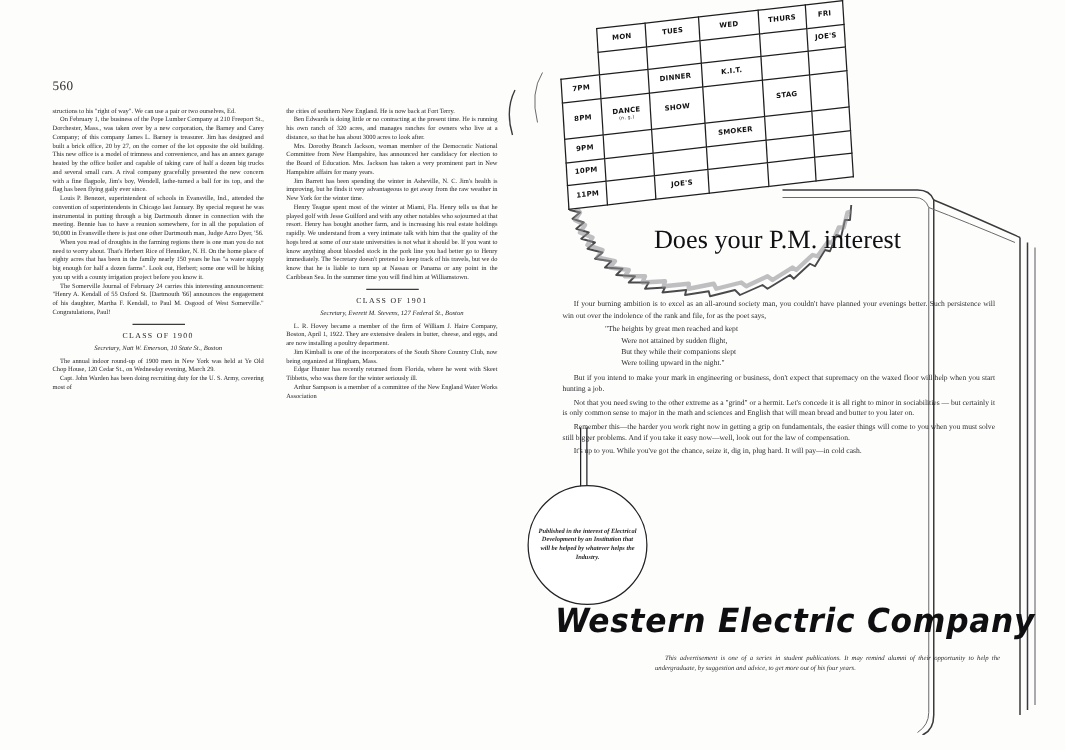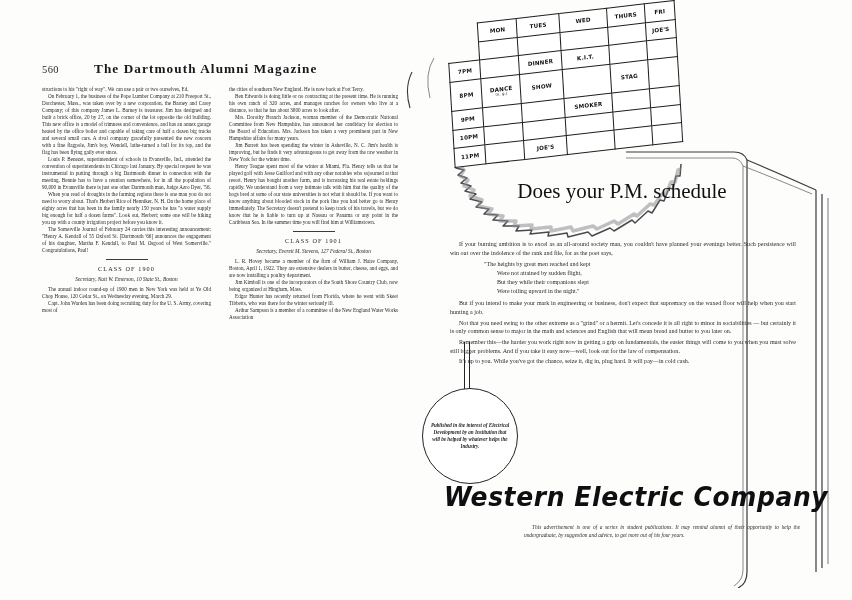--- a/index.html
+++ b/index.html
@@ -190,21 +190,20 @@
 </style>
 </head>
 <body>
 
 <div id="page">
 
   <div id="editorial">
 
     <div id="runhead">
       <div id="folio">560</div>
-      <div id="mag-title">The Dartmouth Alumni Magazine</div>
     </div>
 
     <div id="cols">
 
       <div class="col" id="col1">
         <p class="noind">structions to his "right of way". We can use a pair or two ourselves, Ed.</p>
         <p>On February 1, the business of the Pope Lumber Company at 210 Freeport St., Dorchester, Mass., was taken over by a new corporation, the Barney and Carey Company; of this company James L. Barney is treasurer. Jim has designed and built a brick office, 20 by 27, on the corner of the lot opposite the old building. This new office is a model of trimness and convenience, and has an annex garage heated by the office boiler and capable of taking care of half a dozen big trucks and several small cars. A rival company gracefully presented the new concern with a fine flagpole, Jim's boy, Wendell, lathe-turned a ball for its top, and the flag has been flying gaily ever since.</p>
         <p>Louis P. Benezet, superintendent of schools in Evansville, Ind., attended the convention of superintendents in Chicago last January. By special request he was instrumental in putting through a big Dartmouth dinner in connection with the meeting. Bennie has to have a reunion somewhere, for in all the population of 90,000 in Evansville there is just one other Dartmouth man, Judge Azro Dyer, '56.</p>
         <p>When you read of droughts in the farming regions there is one man you do not need to worry about. That's Herbert Rice of Henniker, N. H. On the home place of eighty acres that has been in the family nearly 150 years he has "a water supply big enough for half a dozen farms". Look out, Herbert; some one will be hiking you up with a county irrigation project before you know it.</p>
         <p>The Somerville Journal of February 24 carries this interesting announcement: "Henry A. Kendall of 55 Oxford St. [Dartmouth '66] announces the engagement of his daughter, Martha F. Kendall, to Paul M. Osgood of West Somerville." Congratulations, Paul!</p>
@@ -320,21 +319,21 @@
           <td>JOE'S</td>
           <td></td>
           <td></td>
           <td></td>
         </tr>
       </tbody>
         </table>
     </div>
 
     <div id="ad-head">
-      <div>Does your P.M. schedule</div>
+      <div>Does your P.M. interest</div>
     </div>
 
     <div id="ad-body">
       <p>If your burning ambition is to excel as an all-around society man, you couldn't have planned your evenings better. Such persistence will win out over the indolence of the rank and file, for as the poet says,</p>
       <div class="verse">
         <span>"The heights by great men reached and kept</span>
         <span class="ind">Were not attained by sudden flight,</span>
         <span class="ind">But they while their companions slept</span>
         <span class="ind">Were toiling upward in the night."</span>
       </div>

